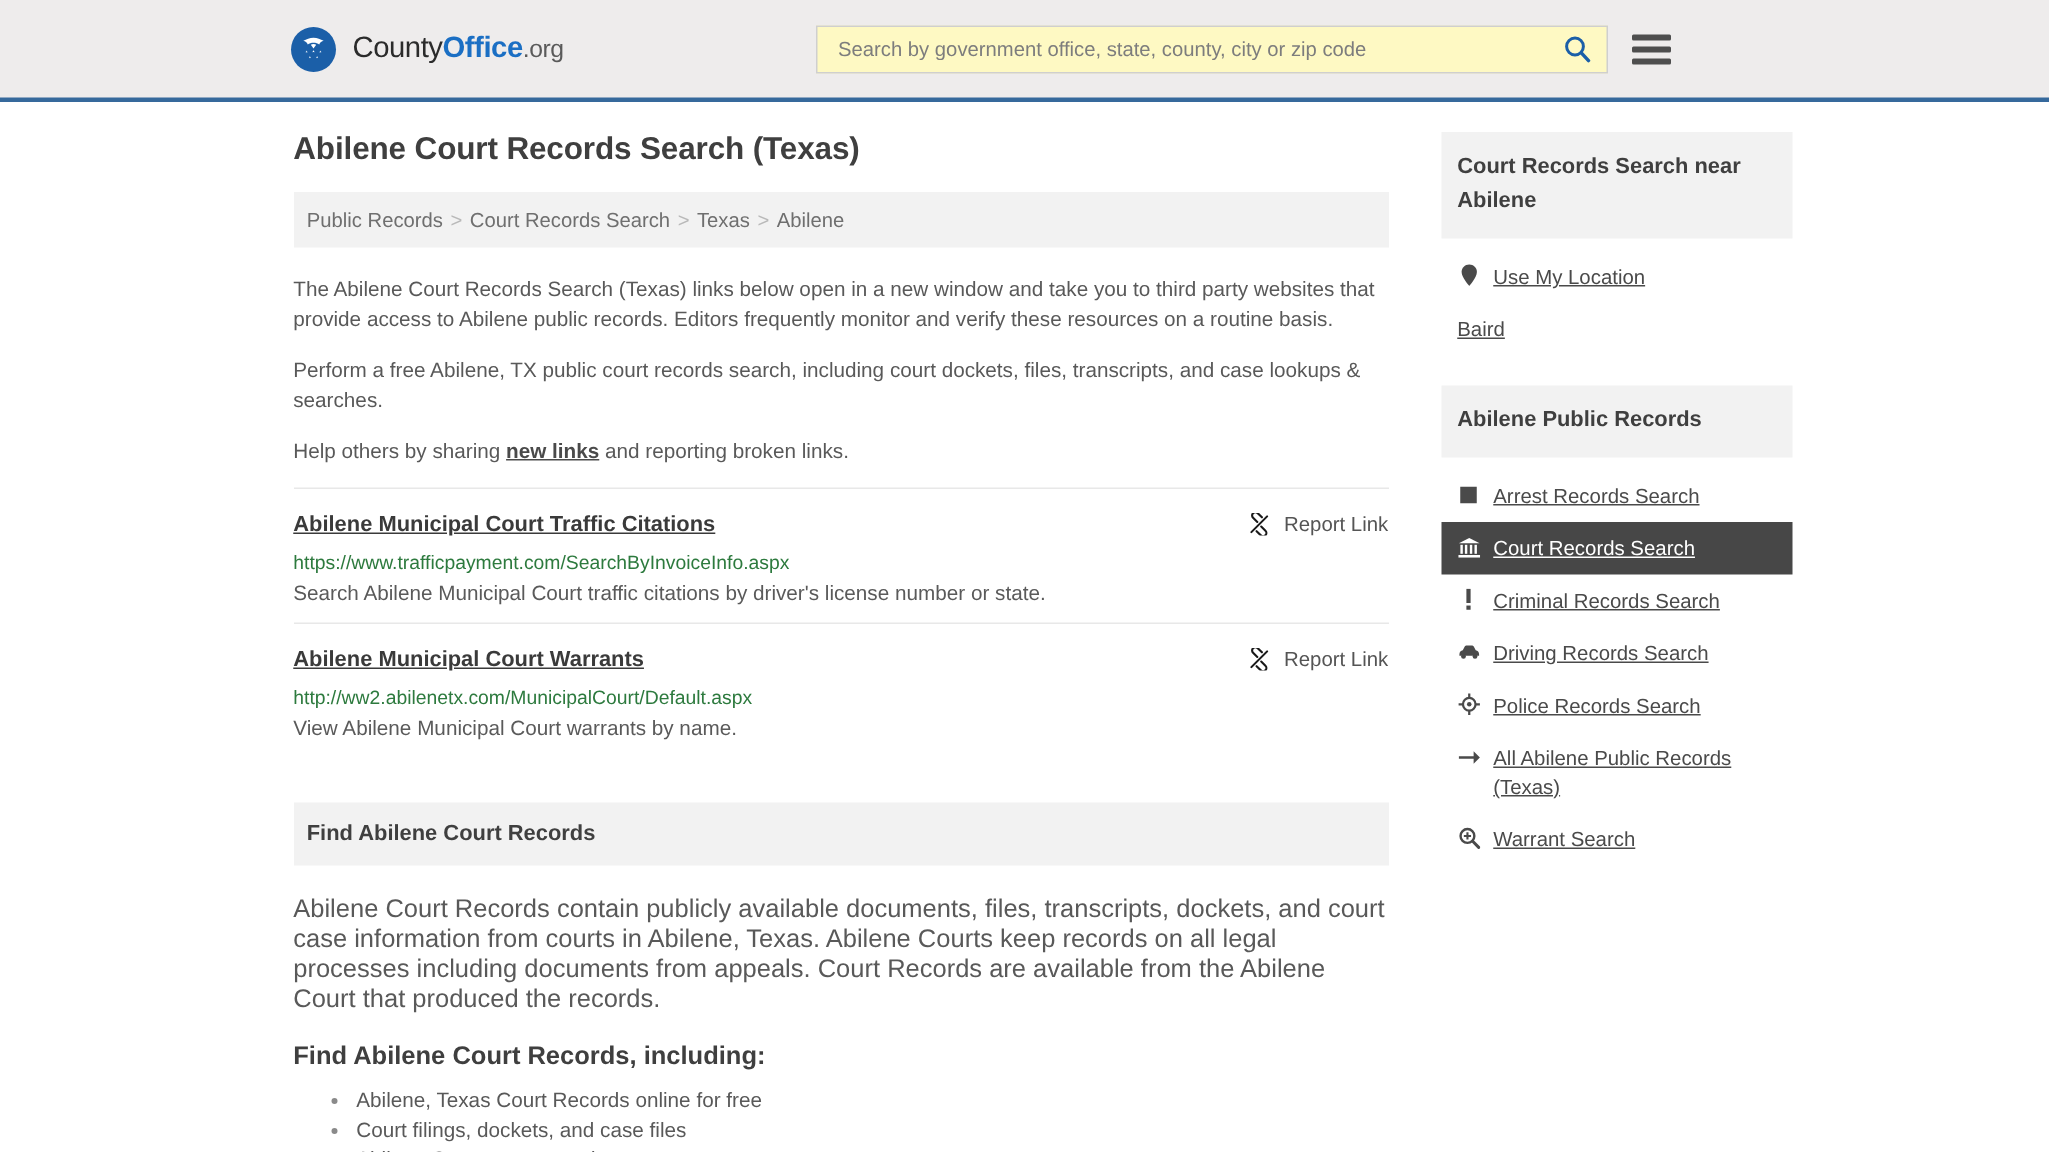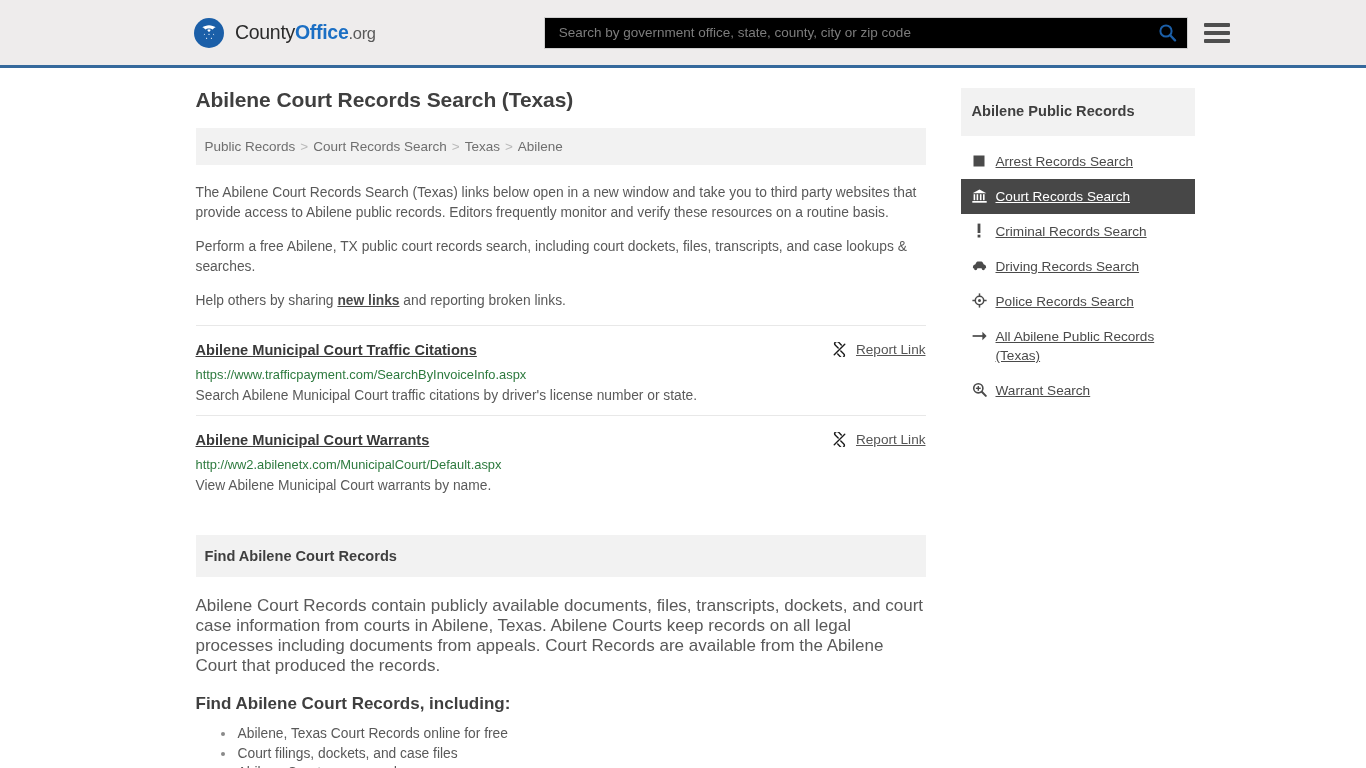--- a/index.html
+++ b/index.html
@@ -44,22 +44,22 @@
   }
   .logo-text .t-county { color: #2b2b2b; font-weight: 400; }
   .logo-text .t-office { color: #1b6fc4; font-weight: 700; }
   .logo-text .t-org { color: #5a5a5a; font-weight: 400; font-size: 16.5px; }
 
   .search-area {
     display: flex; align-items: center;
     margin-left: 168px;
   }
   .search-box {
-    width: 644px; height: 32px;
-    background: #000000;
+    width: 528px; height: 32px;
+    background: #fef9c3;
     border: 1px solid #cfcfcf;
     display: flex; align-items: center;
     padding: 0 8px 0 12px;
   }
   .search-box input {
     flex: 1 1 auto;
     border: none; outline: none;
     font-family: "Liberation Sans", sans-serif;
     font-size: 13.5px;
     color: #7d7d7d;
@@ -134,21 +134,20 @@
   .result-title {
     font-size: 14.6px; font-weight: 700;
     color: #3a3a3a; text-decoration: underline;
     cursor: pointer;
   }
   .report-link {
     display: flex; align-items: center; gap: 9px;
     font-size: 13.6px; color: #555555;
     cursor: pointer; white-space: nowrap;
     padding-left: 18px;
-    text-decoration: underline;
   }
   .result-url {
     display: block;
     font-size: 12.9px; color: #2d7a3e;
     margin-top: 9px;
     text-decoration: none;
   }
   .result-desc {
     font-size: 13.8px; color: #5a5a5a; margin-top: 6px;
   }
@@ -304,20 +303,36 @@
           <li>Court filings, dockets, and case files</li>
           <li>Abilene Court case records</li>
           <li>Criminal records and sentencing</li>
 
         </ul>
       </div>
     </div>
 
     <div class="col-side">
 
+      <div class="side-card">
+        <div class="side-head">Court Records Search near Abilene</div>
+        <div class="side-list">
+          <div class="side-row">
+            <span class="ico">
+              <svg width="11" height="15" viewBox="0 0 11 15" aria-hidden="true">
+                <path d="M5.5 0.4 C2.6 0.4 0.4 2.6 0.4 5.4 C0.4 9.1 5.5 14.6 5.5 14.6 C5.5 14.6 10.6 9.1 10.6 5.4 C10.6 2.6 8.4 0.4 5.5 0.4 Z" fill="currentColor"></path>
+              </svg>
+            </span>
+            <span class="lbl">Use My Location</span>
+          </div>
+          <div class="side-row no-icon">
+            <span class="lbl">Baird</span>
+          </div>
+        </div>
+      </div>
 
       <div class="side-card">
         <div class="side-head">Abilene Public Records</div>
         <div class="side-list">
 
           <div class="side-row">
             <span class="ico">
               <svg width="12" height="12" viewBox="0 0 12 12" aria-hidden="true">
                   <rect x="0.5" y="0.5" width="11" height="11" fill="currentColor"></rect>
                 </svg>

